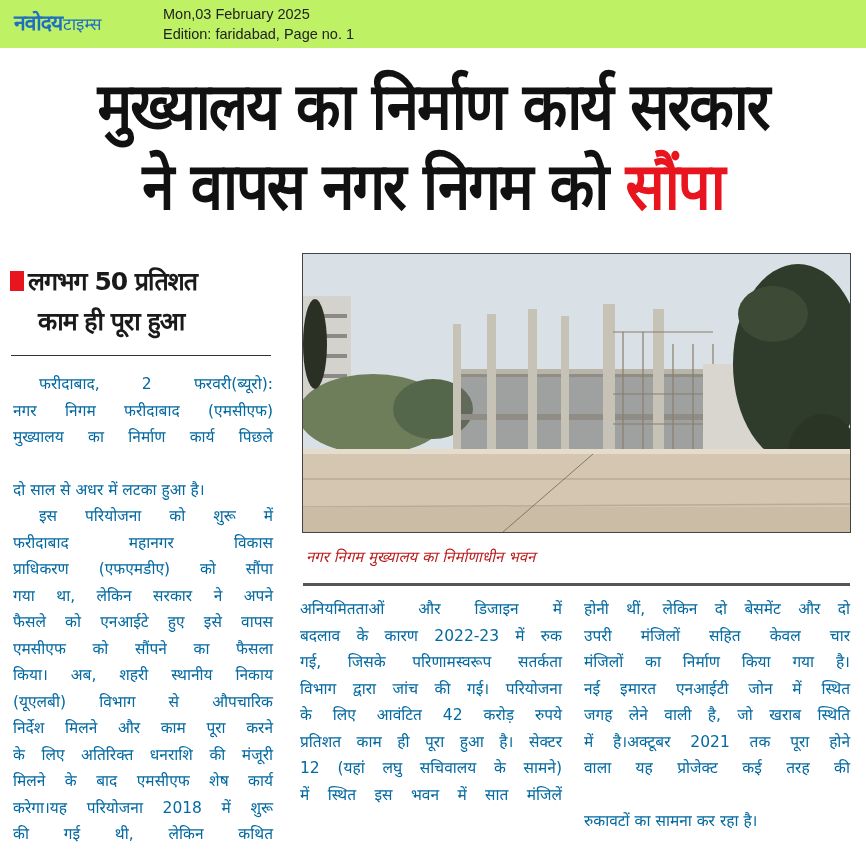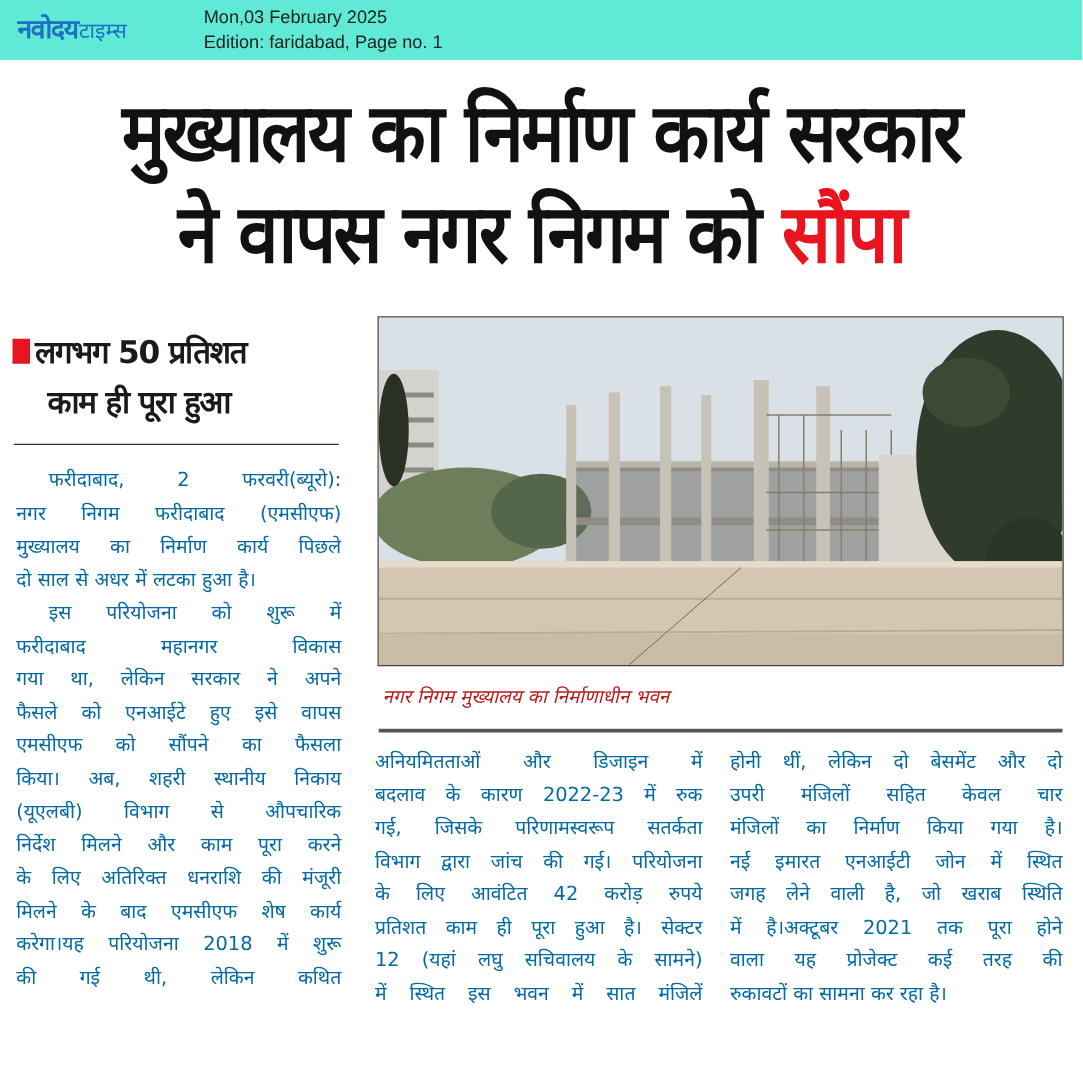--- a/index.html
+++ b/index.html
@@ -5,21 +5,21 @@
   html, body { margin: 0; padding: 0; }
   body {
     width: 866px; height: 854px; overflow: hidden;
     background: #ffffff;
     font-family: "DejaVu Sans", sans-serif;
     color: #1a1a1a;
     position: relative;
   }
   .topbar {
     position: absolute; left: 0; top: 0; width: 866px; height: 48px;
-    background: #5eead4;
+    background: #bef264;
   }
   .logo {
     position: absolute; left: 14px; top: 8px;
     display: flex; align-items: baseline;
     color: #1f6fc2;
   }
   .logo-main { font-size: 21px; font-weight: bold; letter-spacing: -1px; }
   .logo-sub { font-size: 17px; margin-left: 1px; }
   .meta {
     position: absolute; left: 163px; top: 4px;
@@ -59,21 +59,21 @@
     position: absolute;
     font-family: "DejaVu Sans", sans-serif;
     font-size: 15.5px; line-height: 26.5px;
     color: #0369a1;
     text-align: justify;
   }
   .col1 { left: 13px; top: 371px; width: 260px; }
   .col2 { left: 300px; top: 596px; width: 262px; }
   .col3 { left: 584px; top: 596px; width: 266px; }
   .line { display: block; text-align-last: justify; white-space: nowrap; }
-  .line.last { text-align-last: left; }
+  .line.last { text-align-last: left; margin-top: 26px; }
   .photo {
     position: absolute; left: 302px; top: 253px; width: 547px; height: 278px;
     border: 1px solid #444; overflow: hidden;
     background: linear-gradient(180deg, #d6dde4 0%, #dfe4e8 45%, #cfcac0 58%, #c9bfae 100%);
   }
   .caption {
     position: absolute; left: 306px; top: 546px;
     font-family: "DejaVu Sans", sans-serif; font-style: italic;
     font-size: 15px; color: #b91c1c;
   }
@@ -163,20 +163,21 @@
 <div class="caption">नगर निगम मुख्यालय का निर्माणाधीन भवन</div>
 <div class="caption-rule"></div>
 
 <div class="col col1">
   <span class="line" style="padding-left:26px">फरीदाबाद, 2 फरवरी(ब्यूरो):</span>
   <span class="line">नगर निगम फरीदाबाद (एमसीएफ)</span>
   <span class="line">मुख्यालय का निर्माण कार्य पिछले</span>
   <span class="line last">दो साल से अधर में लटका हुआ है।</span>
   <span class="line" style="padding-left:26px">इस परियोजना को शुरू में</span>
   <span class="line">फरीदाबाद महानगर विकास</span>
+  <span class="line">प्राधिकरण (एफएमडीए) को सौंपा</span>
   <span class="line">गया था, लेकिन सरकार ने अपने</span>
   <span class="line">फैसले को एनआईटे हुए इसे वापस</span>
   <span class="line">एमसीएफ को सौंपने का फैसला</span>
   <span class="line">किया। अब, शहरी स्थानीय निकाय</span>
   <span class="line">(यूएलबी) विभाग से औपचारिक</span>
   <span class="line">निर्देश मिलने और काम पूरा करने</span>
   <span class="line">के लिए अतिरिक्त धनराशि की मंजूरी</span>
   <span class="line">मिलने के बाद एमसीएफ शेष कार्य</span>
   <span class="line">करेगा।यह परियोजना 2018 में शुरू</span>
   <span class="line">की गई थी, लेकिन कथित</span>

